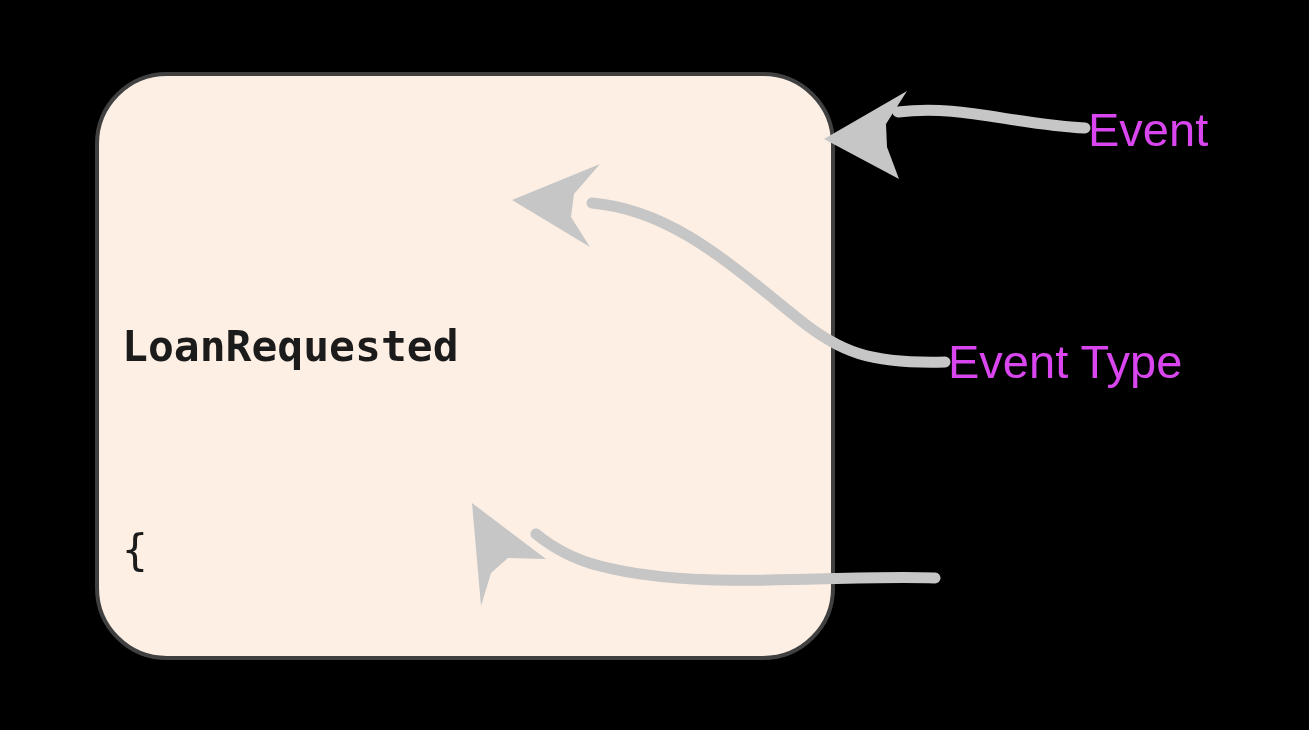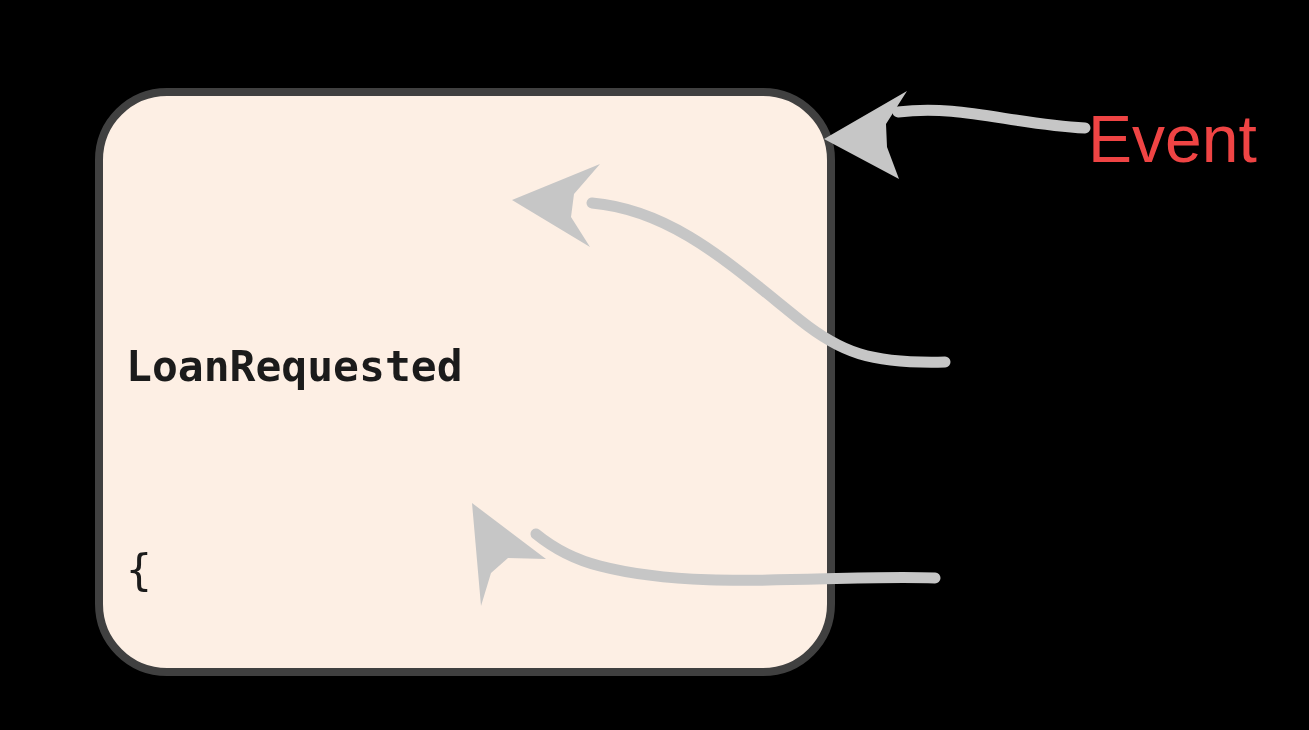--- a/index.html
+++ b/index.html
@@ -12,26 +12,26 @@
     width: 1309px;
     height: 730px;
     background: #000000;
     overflow: hidden;
     font-family: "DejaVu Sans", sans-serif;
   }
   
   #event-card {
     position: absolute;
     left: 95px;
-    top: 88px;
+    top: 72px;
     width: 740px;
     height: 588px;
     box-sizing: border-box;
     background: #FDEFE4;
-    border: 8px solid #404040;
+    border: 4px solid #404040;
     border-radius: 72px;
     z-index: 1;
   }
   #card-text {
     position: absolute;
     left: 23px;
     top: 100px;
     width: 700px;
     color: #1B1B1B;
     font-family: "DejaVu Sans Mono", monospace;
@@ -54,23 +54,23 @@
     left: 0;
     top: 0;
     width: 1309px;
     height: 730px;
     z-index: 2;
     pointer-events: none;
   }
   
   .anno-label {
     position: absolute;
-    color: #ef4444;
+    color: #d946ef;
     font-family: "Liberation Sans", sans-serif;
-    font-size: 66px;
+    font-size: 47px;
     font-weight: 400;
     line-height: 1;
     white-space: nowrap;
     z-index: 3;
     text-align: right;
   }
   #label-event      { left: 1088px; top: 106px; }
   #label-event-type { left: 948px;  top: 338px; }
   #label-event-body { left: 940px;  top: 553px; }
 </style>
@@ -99,15 +99,16 @@
     <path d="M 945 362 C 870 364 840 352 800 320 C 730 264 672 210 592 203" fill="none" stroke="#C6C6C6" stroke-width="11" stroke-linecap="round"></path>
     <path d="M 512 200 L 600 164 L 574 194 L 571 217 L 590 247 Z" fill="#C6C6C6"></path>
 
     <path d="M 935 578 C 830 574 700 592 600 566 C 572 559 552 547 536 534" fill="none" stroke="#C6C6C6" stroke-width="11" stroke-linecap="round"></path>
 
     <path d="M 472 503 L 546 559 L 508 558 L 491 573 L 481 606 Z" fill="#C6C6C6"></path>
   </svg>
 
   <div class="anno-label" id="label-event">Event</div>
 
+  <div class="anno-label" id="label-event-type">Event Type</div>
 
 
 </div>
 
 </body></html>

